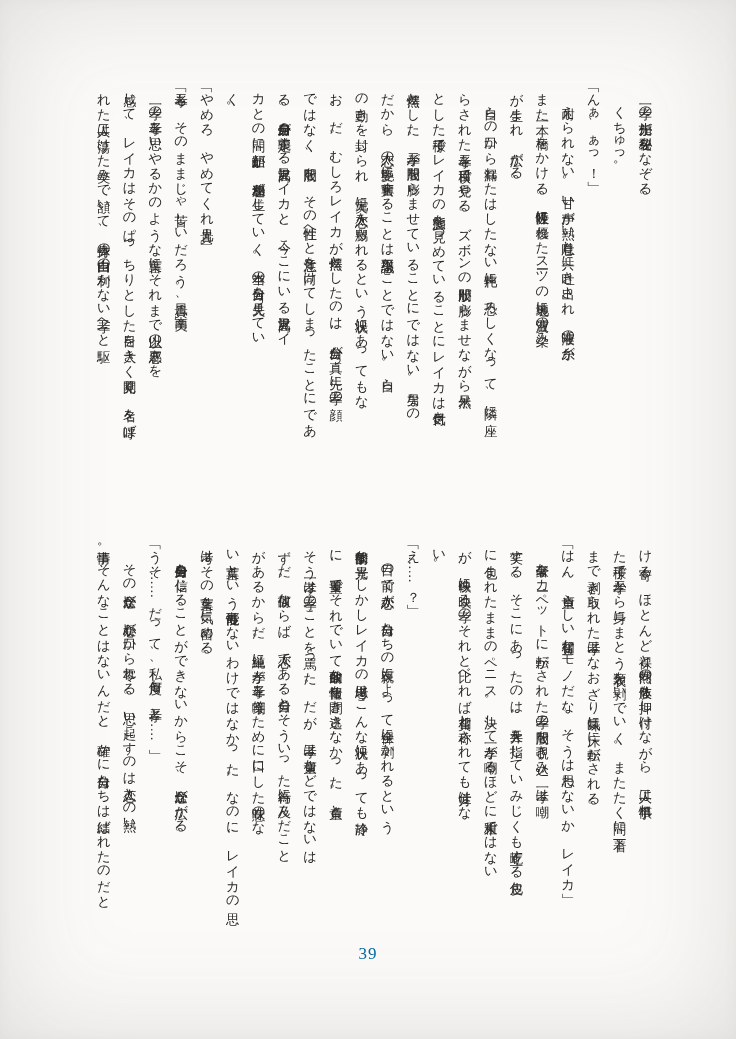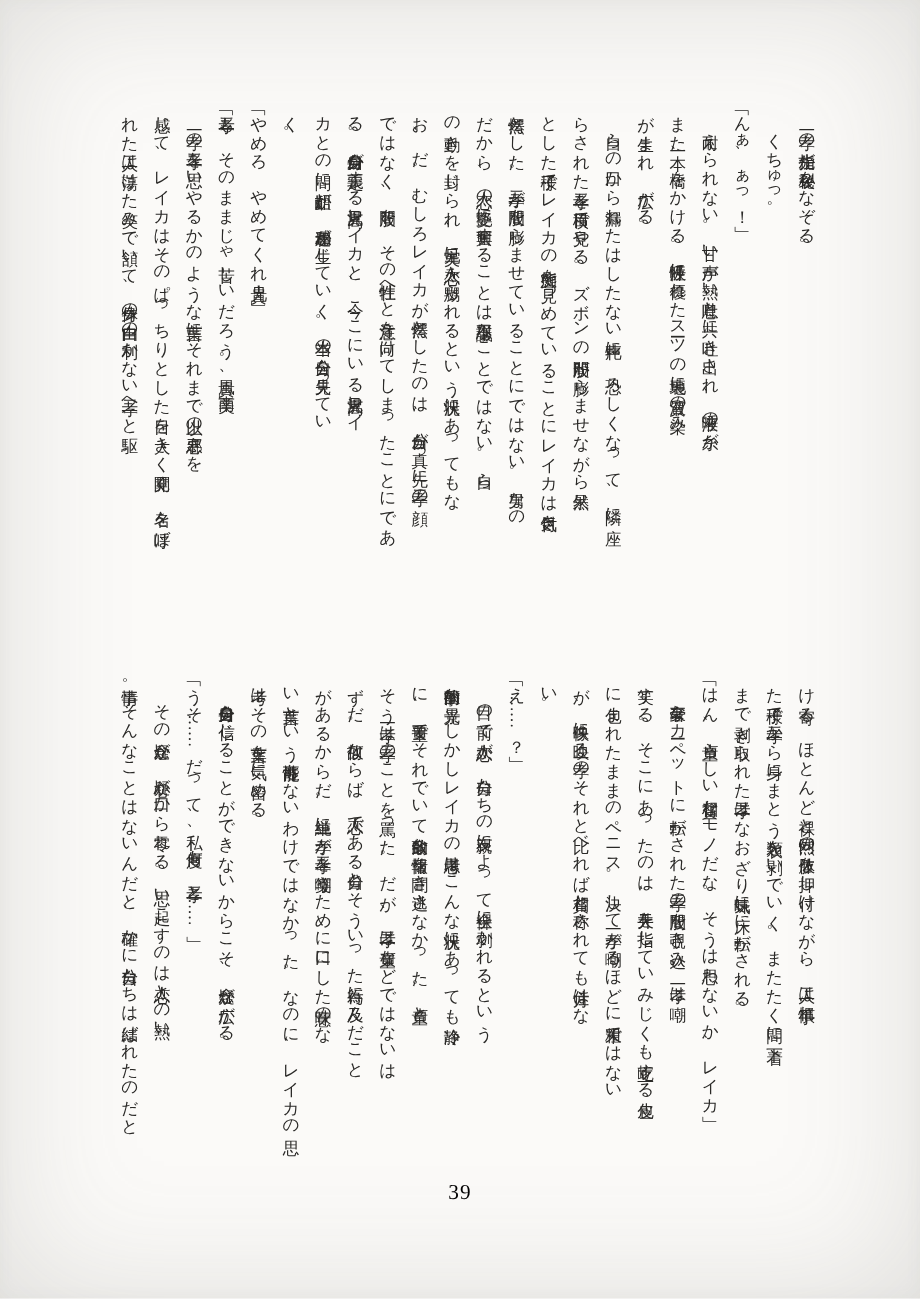--- a/index.html
+++ b/index.html
@@ -40,21 +40,21 @@
   #top-block    { top: 84px;  right: 78px; }
   #bottom-block { top: 541px; right: 78px; }
   .page-number {
     position: absolute;
     top: 944px;
     left: 0;
     width: 736px;
     text-align: center;
     font-size: 17px;
     letter-spacing: 1px;
-    color: #000000;
+    color: #0369a1;
   }
 </style>
 </head>
 <body>
 
 <div class="page">
 
   <div class="vblock" id="top-block">
       <div class="tcol">　一孝の指先が秘裂をなぞる。</div>
       <div class="tcol">　くちゅっ。</div>

